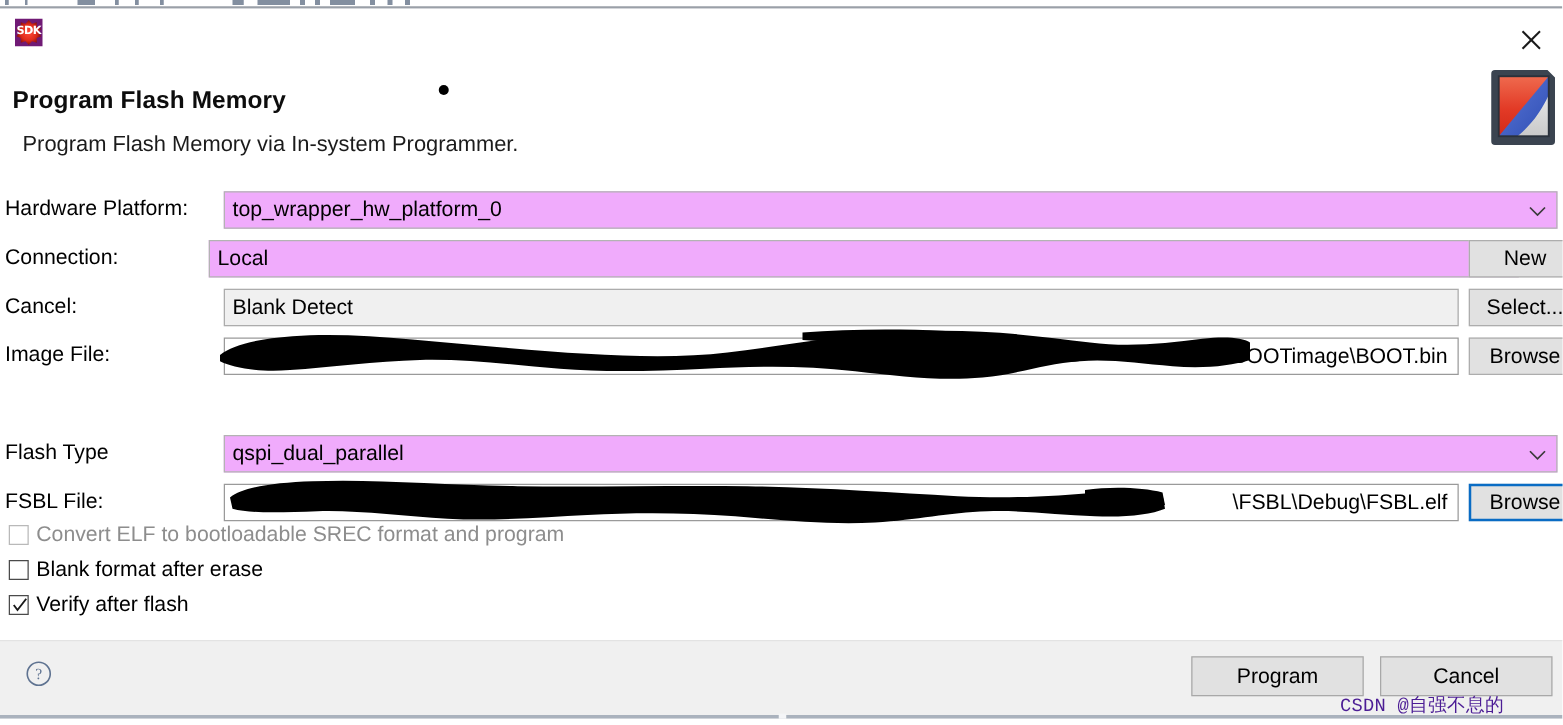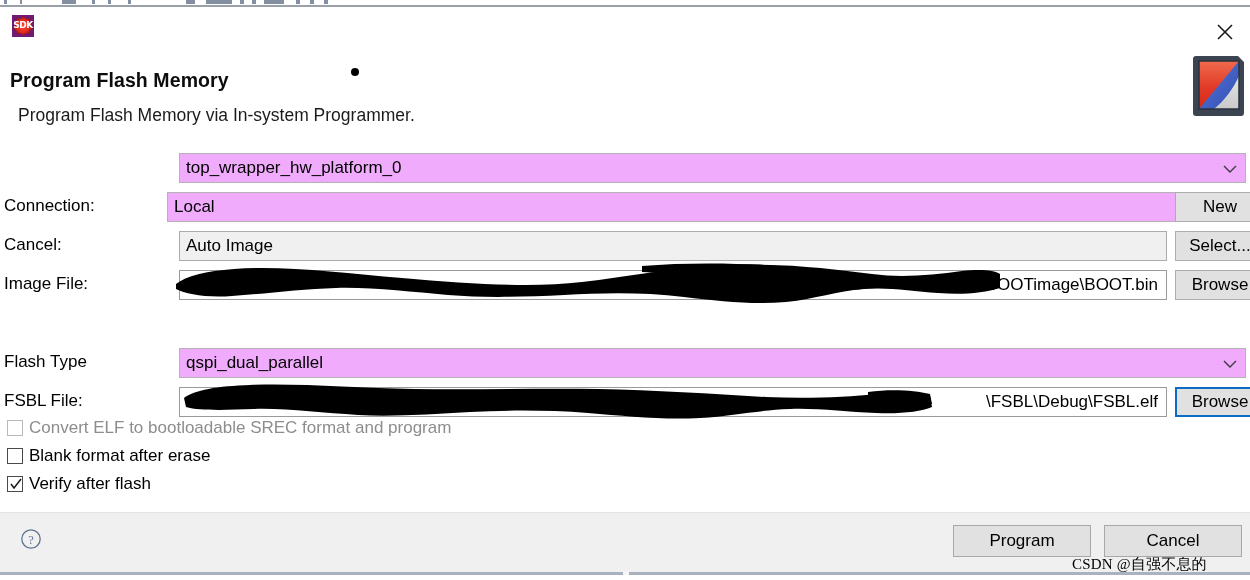--- a/index.html
+++ b/index.html
@@ -245,23 +245,23 @@
     font-size: 17px;
     line-height: 30px;
     text-align: center;
     color: #000000;
     cursor: pointer;
   }
   #watermark {
     position: absolute;
     left: 1072px; top: 555px;
     font-size: 15px;
-    color: #000000;
+    color: #4c1d95;
     white-space: nowrap;
-    font-family: Liberation Serif, serif;
+    font-family: Liberation Mono, monospace;
     letter-spacing: .2px;
   }
   #bottom-line {
     position: absolute;
     left: 0; top: 572px;
     width: 1250px; height: 3px;
     background: #aab2bd;
   }
   #bottom-fill {
     position: absolute;
@@ -338,20 +338,21 @@
       <path d="M7 57 L47 9 L47 57 Z" fill="url(#blueg)"></path>
       <path d="M22 57 C33 48 41 37 47 24 L47 57 Z" fill="url(#grayg)"></path>
       <rect x="7" y="9" width="40" height="48" fill="none" stroke="#2a313b" stroke-width="1.5"></rect>
     </svg>
   </div>
 </div>
 
 <div id="form-body">
 
   <div class="row" style="top:13px;">
+    <div class="row-label">Hardware Platform:</div>
     <div class="field combo" style="left:179px; width:1067px;">
       <span>top_wrapper_hw_platform_0</span>
       <span class="chev">
         <svg width="14" height="8" viewBox="0 0 14 8">
             <polyline points="1,1 7,7 13,1" fill="none" stroke="#3b3b3b" stroke-width="1.4"></polyline>
           </svg>
       </span>
     </div>
   </div>
 
@@ -364,21 +365,21 @@
             <polyline points="1,1 7,7 13,1" fill="none" stroke="#3b3b3b" stroke-width="1.4"></polyline>
           </svg>
       </span>
     </div>
     <div class="side-btn" style="left:1175px; width:90px;">New</div>
   </div>
 
   <div class="row" style="top:91px;">
     <div class="row-label">Cancel:</div>
     <div class="field readonly" style="left:179px; width:988px;">
-      <span>Auto Image</span>
+      <span>Blank Detect</span>
     </div>
     <div class="side-btn" style="left:1175px; width:90px;">Select...</div>
   </div>
 
   <div class="row" style="top:130px;">
     <div class="row-label">Image File:</div>
     <div class="field text" style="left:179px; width:988px; text-align:right; padding-right:8px;">
       <span>k\BOOTimage\BOOT.bin</span>
     </div>
     <div class="side-btn" style="left:1175px; width:90px;">Browse</div>

